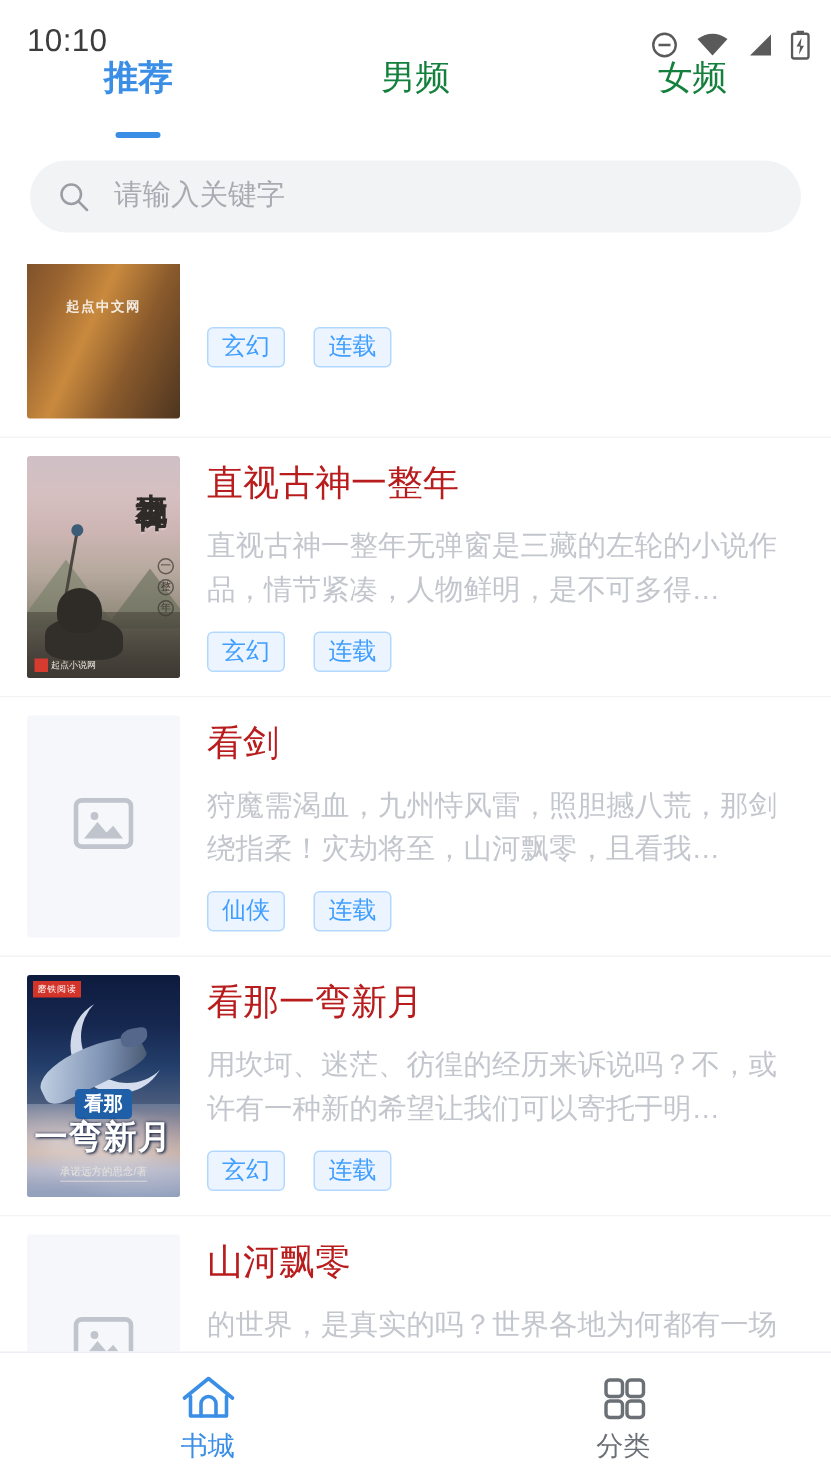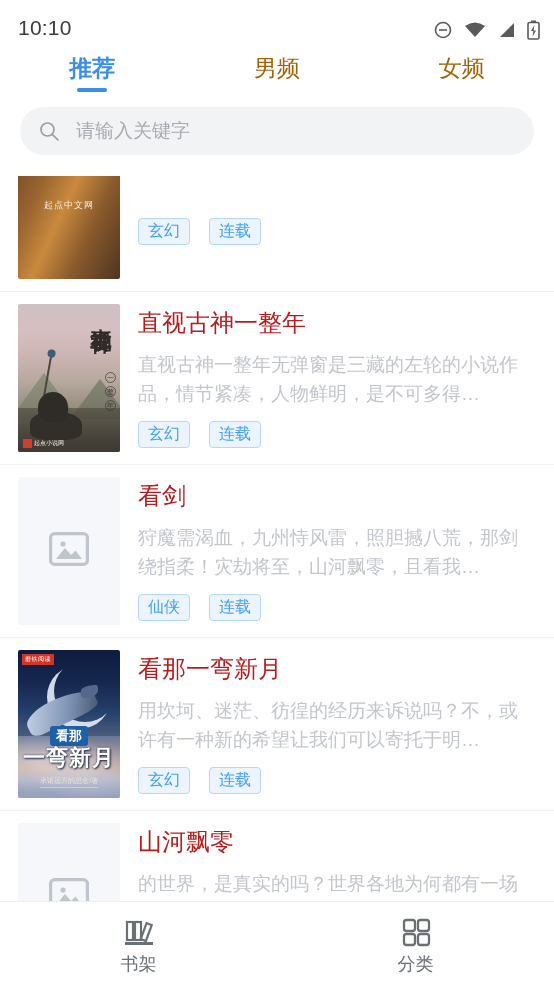--- a/index.html
+++ b/index.html
@@ -26,27 +26,27 @@
   .status-icons svg { display: block; }
 
   
   .tabbar {
     height: 58px;
     display: flex; align-items: stretch;
     background: #ffffff;
   }
   .tab {
     flex: 1 1 0;
-    display: flex; flex-direction: column; align-items: center; justify-content: center;
+    display: flex; flex-direction: column; align-items: center; justify-content: flex-start;
     position: relative;
     cursor: pointer;
   }
   .tab .tab-label {
     font-size: 23px;
-    color: #a16207;
+    color: #15803d;
     line-height: 1;
     padding-bottom: 2px;
   }
   .tab.active .tab-label { color: #3a8ee6; font-weight: bold; }
   .tab.active .tab-underline {
     position: absolute;
     bottom: 6px; left: 50%; transform: translateX(-50%);
     width: 30px; height: 4px; border-radius: 2px;
     background: #3a8ee6;
   }
@@ -233,20 +233,21 @@
     bottom: 10px;
     font-size: 7px; color: #e8e2dc; white-space: nowrap;
     border-bottom: 1px solid rgba(235,230,225,.5);
     padding-bottom: 1px;
   }
 
   
   .cover-qidian {
     background: linear-gradient(115deg, #6b4426 0%, #9a6430 28%, #c98a3e 48%, #8a5a2c 70%, #4d3520 100%);
     position: relative;
+    font-weight: bold;
   }
   .cover-qidian .wm {
     position: absolute; left: 50%; top: 50%;
     transform: translate(-50%,-50%);
     font-size: 9px; color: rgba(255,255,255,.85);
     white-space: nowrap; letter-spacing: 1px;
   }
 
   
   .info { flex: 1 1 auto; min-width: 0; padding-top: 4px; }
@@ -452,30 +453,29 @@
         <div class="book-title">山河飘零</div>
         <div class="book-desc">的世界，是真实的吗？世界各地为何都有一场关于大洪水的远古记忆？古老典籍中关…</div>
 
       </div>
     </div>
 
   </div>
 </div>
 
 <div class="bottomnav">
-  <div class="nav-item">
+  <div class="nav-item active">
     <span>
       <svg width="38" height="34" viewBox="0 0 38 34">
-        <rect x="7" y="7" width="6" height="18" fill="none" stroke="#6b6f76" stroke-width="2.2"></rect>
-        <rect x="15" y="7" width="6" height="18" fill="none" stroke="#6b6f76" stroke-width="2.2"></rect>
-        <rect x="23.5" y="8.5" width="5.5" height="17" fill="none" stroke="#6b6f76" stroke-width="2.2" transform="rotate(20 26 17)"></rect>
-        <line x1="5" y1="28.5" x2="33" y2="28.5" stroke="#6b6f76" stroke-width="3"></line>
-      </svg>
-    </span>
-    <span class="nav-label">书架</span>
+        <path d="M3 17 L19 4 L35 17" fill="none" stroke="#3a8ee6" stroke-width="2.4" stroke-linecap="round" stroke-linejoin="round"></path>
+        <path d="M7 16 L7 29 L31 29 L31 16" fill="none" stroke="#3a8ee6" stroke-width="2.4" stroke-linecap="round" stroke-linejoin="round"></path>
+        <path d="M14 29 L14 21 A5 5 0 0 1 24 21 L24 29" fill="none" stroke="#3a8ee6" stroke-width="2.4" stroke-linecap="round" stroke-linejoin="round"></path>
+      </svg>
+    </span>
+    <span class="nav-label">书城</span>
   </div>
   <div class="nav-item">
     <span>
       <svg width="38" height="34" viewBox="0 0 38 34">
         <rect x="7" y="5" width="11" height="11" rx="2.5" fill="none" stroke="#6b6f76" stroke-width="2.3"></rect>
         <rect x="21" y="5" width="11" height="11" rx="2.5" fill="none" stroke="#6b6f76" stroke-width="2.3"></rect>
         <rect x="7" y="19" width="11" height="11" rx="2.5" fill="none" stroke="#6b6f76" stroke-width="2.3"></rect>
         <rect x="21" y="19" width="11" height="11" rx="2.5" fill="none" stroke="#6b6f76" stroke-width="2.3"></rect>
       </svg>
     </span>

